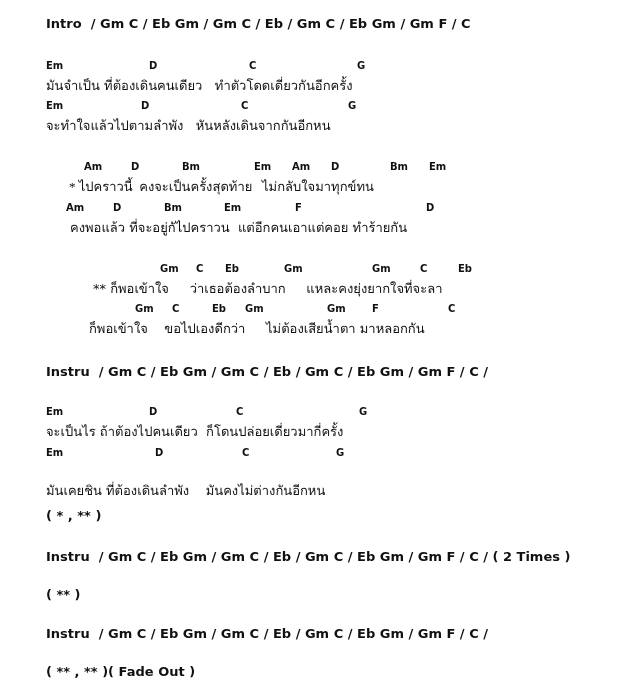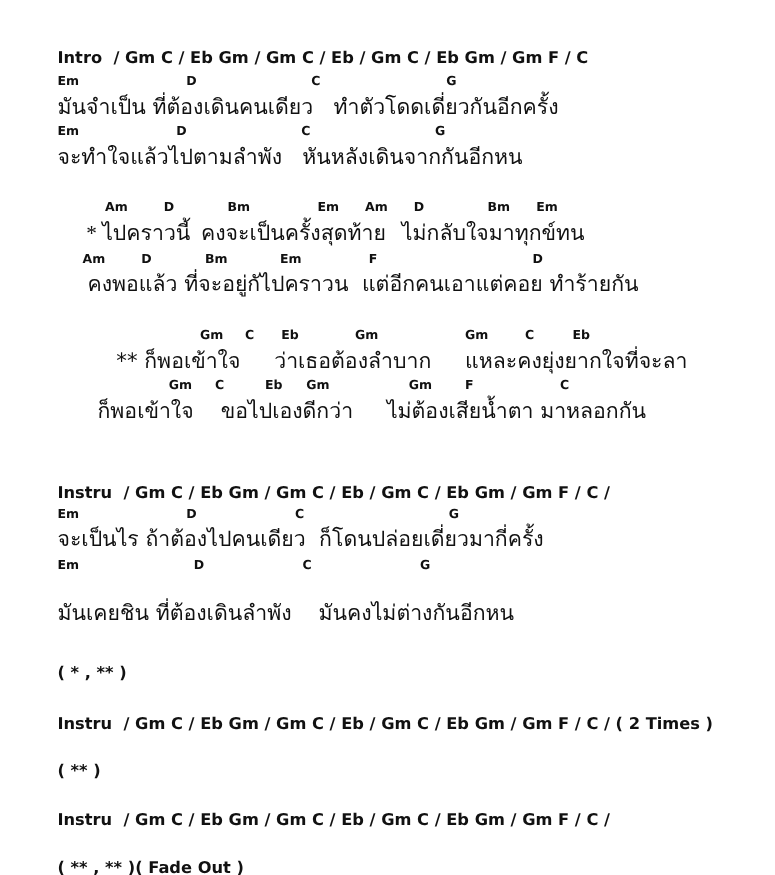--- a/index.html
+++ b/index.html
@@ -1,21 +1,21 @@
 <!DOCTYPE html>
 <html><head>
 <meta charset="utf-8">
 <style>
   html, body { margin:0; padding:0; background:#ffffff; }
   body { width:620px; height:700px; position:relative; overflow:hidden;
          font-family:"DejaVu Sans", sans-serif; color:#111; }
   .line { position:absolute; white-space:pre; font-size:13px; line-height:16px; }
-  .bold { font-weight:bold; font-size:13px;margin-top:23px; }
+  .bold { font-weight:bold; font-size:13px; }
   .chord { position:absolute; font-weight:bold; font-size:10px; line-height:16px; white-space:pre; }
-  .lyric { position:absolute; font-size:17px; line-height:16px; white-space:pre; }
+  .lyric { position:absolute; font-size:13px; line-height:16px; white-space:pre; }
 </style>
 </head>
 <body>
 
 <div>
   <div class="line bold" style="left:46px;top:16px;">Intro  / Gm C / Eb Gm / Gm C / Eb / Gm C / Eb Gm / Gm F / C</div>
 
   <div>
     <div style="position:absolute;left:0;top:58px;width:620px;height:16px;">
         <span class="chord" style="left: 46px; top: 0px;">Em</span>
@@ -69,21 +69,21 @@
     <div class="lyric" style="left:93px;top:281px;">** ก็พอเข้าใจ     ว่าเธอต้องลำบาก     แหละคงยุ่งยากใจที่จะลา</div>
     <div style="position:absolute;left:0;top:301px;width:620px;height:16px;">
         <span class="chord" style="left: 135px; top: 0px;">Gm</span>
         <span class="chord" style="left: 172px; top: 0px;">C</span>
         <span class="chord" style="left: 212px; top: 0px;">Eb</span>
         <span class="chord" style="left: 245px; top: 0px;">Gm</span>
         <span class="chord" style="left: 327px; top: 0px;">Gm</span>
         <span class="chord" style="left: 372px; top: 0px;">F</span>
         <span class="chord" style="left: 448px; top: 0px;">C</span>
       </div>
-    <div class="lyric" style="left:78px;top:321px;">ก็พอเข้าใจ    ขอไปเองดีกว่า     ไม่ต้องเสียน้ำตา มาหลอกกัน</div>
+    <div class="lyric" style="left:89px;top:321px;">ก็พอเข้าใจ    ขอไปเองดีกว่า     ไม่ต้องเสียน้ำตา มาหลอกกัน</div>
   </div>
 
   <div class="line bold" style="left:46px;top:364px;">Instru  / Gm C / Eb Gm / Gm C / Eb / Gm C / Eb Gm / Gm F / C /</div>
 
   <div>
     <div style="position:absolute;left:0;top:404px;width:620px;height:16px;">
         <span class="chord" style="left: 46px; top: 0px;">Em</span>
         <span class="chord" style="left: 149px; top: 0px;">D</span>
         <span class="chord" style="left: 236px; top: 0px;">C</span>
         <span class="chord" style="left: 359px; top: 0px;">G</span>

